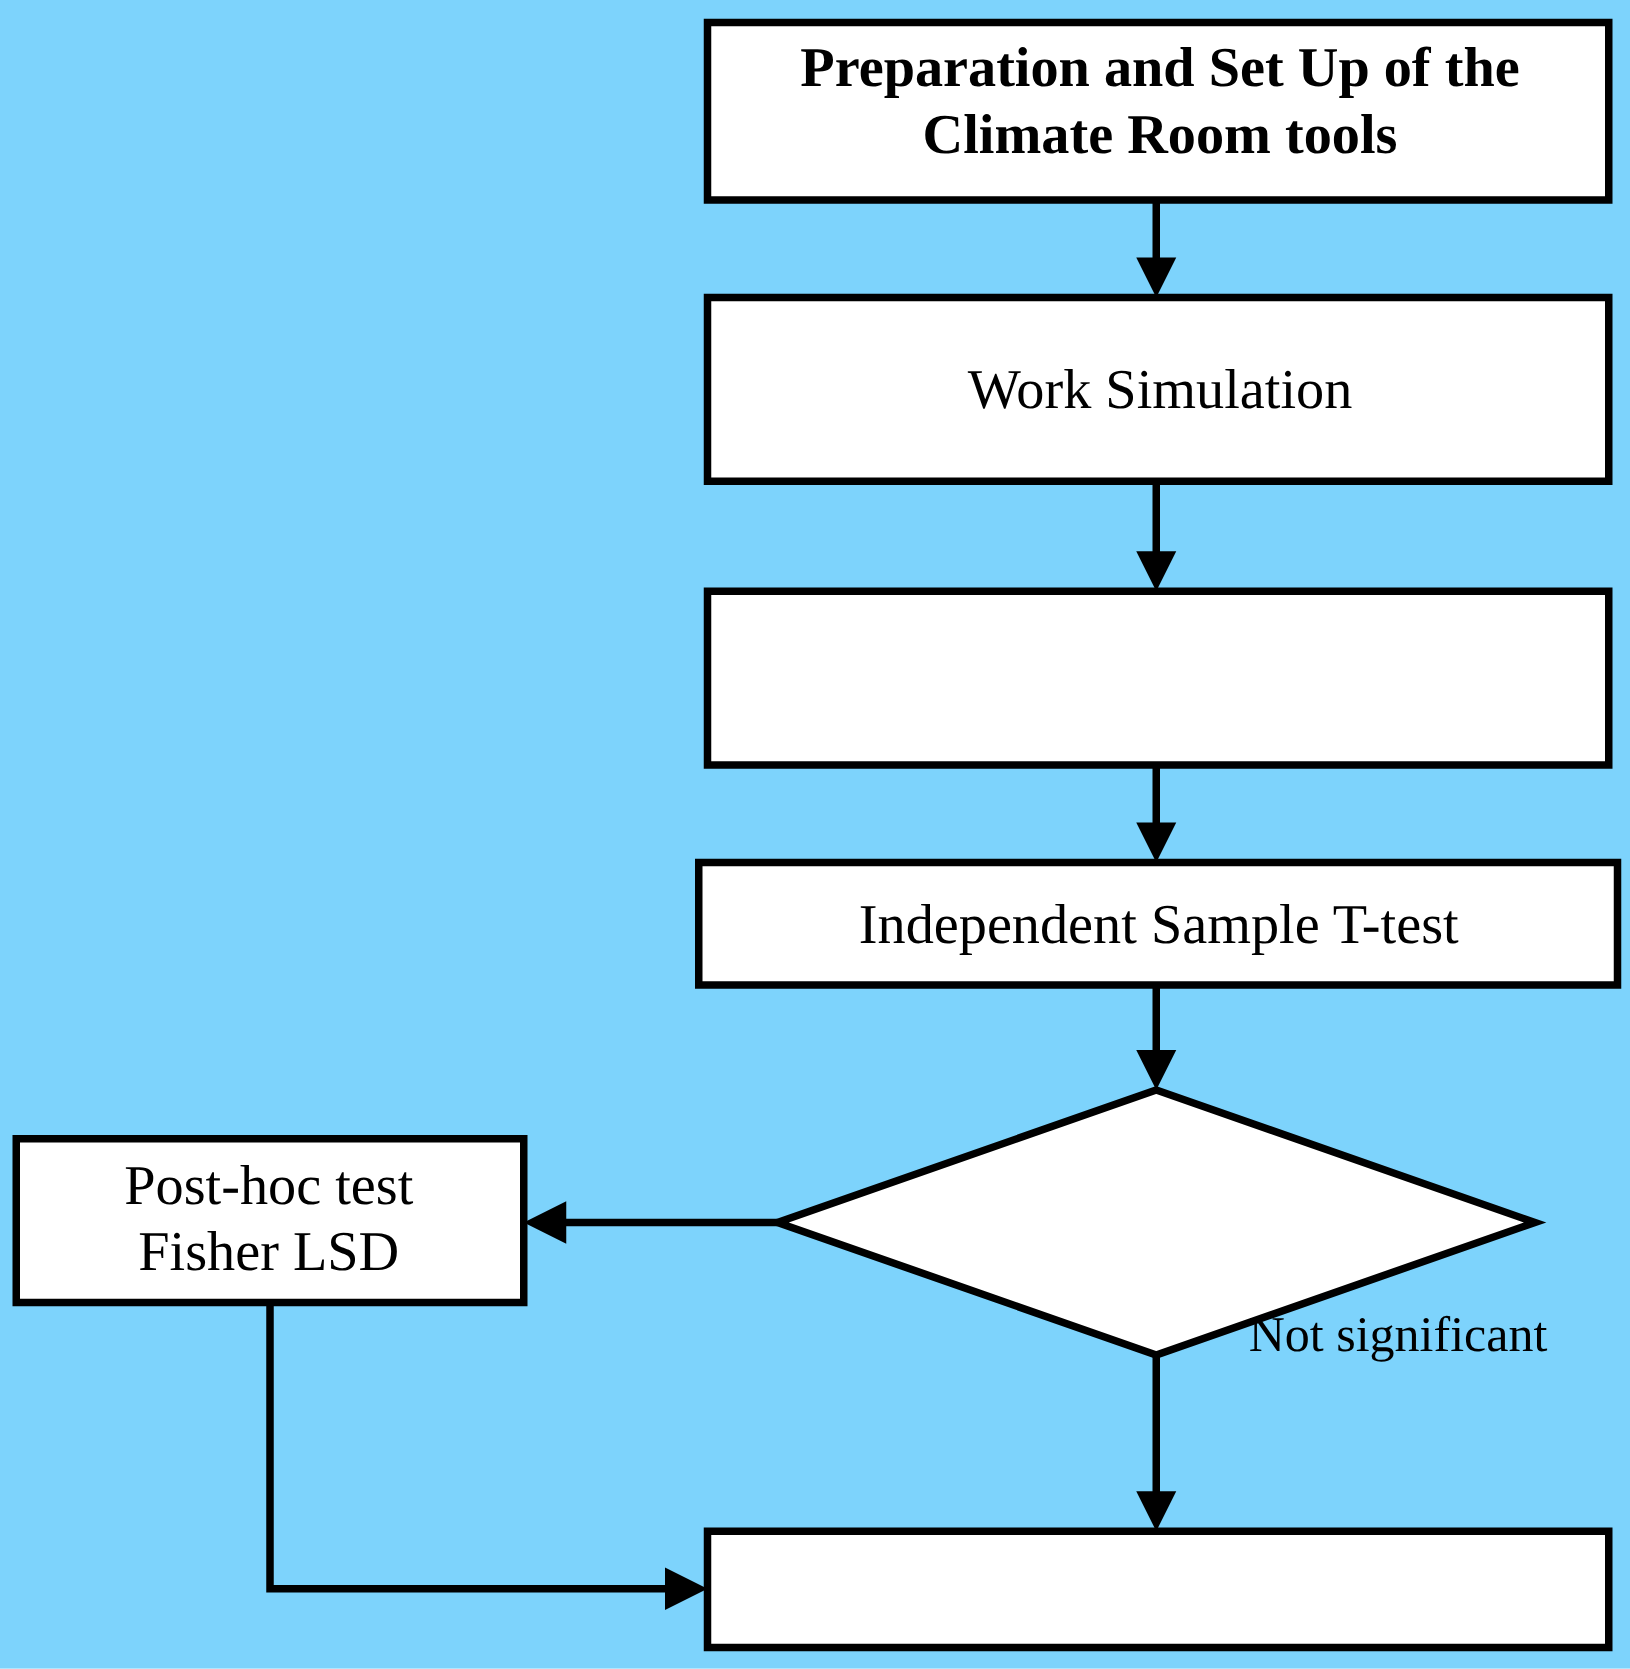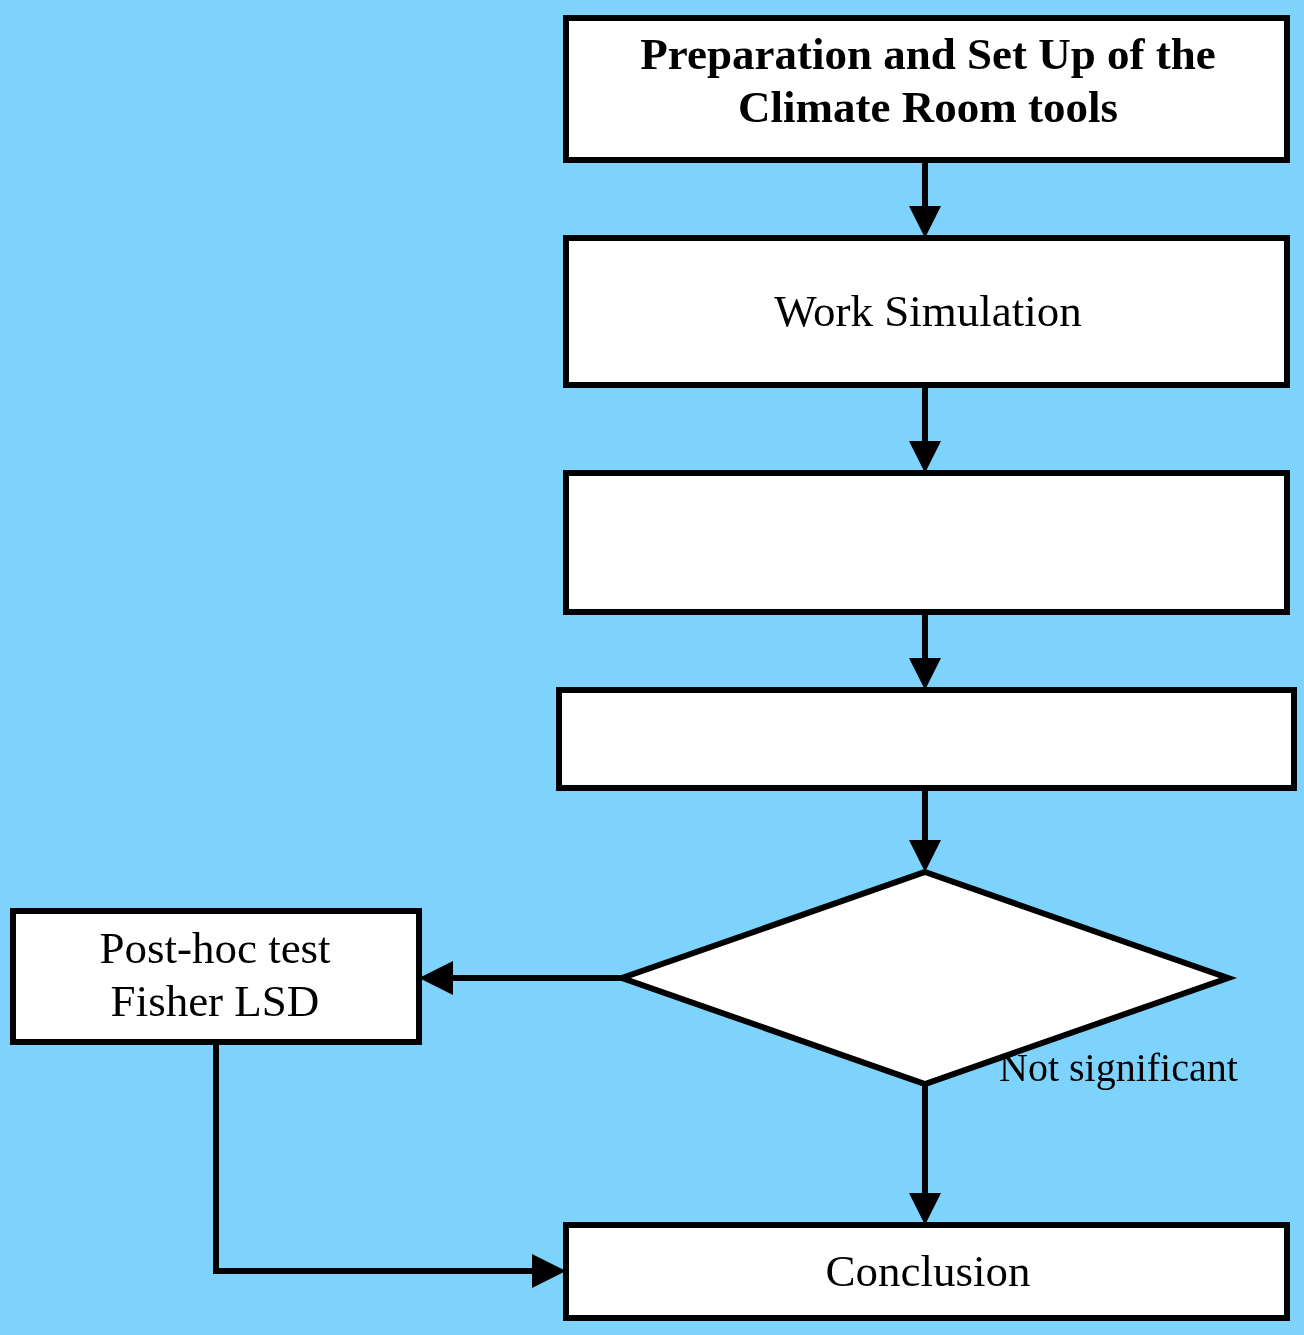--- a/index.html
+++ b/index.html
@@ -158,23 +158,23 @@
     </g>
 
   </svg>
 
   <div class="node-label bold" id="label-preparation">Preparation and Set Up of the
 Climate Room tools</div>
 
   <div class="node-label" id="label-work-simulation">Work Simulation</div>
 
 
+  <div class="node-label" id="label-ttest">Independent Sample T-test</div>
 
 
   <div class="node-label" id="label-posthoc">Post-hoc test
 Fisher LSD</div>
 
-  <div class="node-label" id="label-conclusion">Conclusion</div>
 
 
   <div class="edge-label" id="label-not-significant">Not significant</div>
 
 </div>
 
 </body></html>

